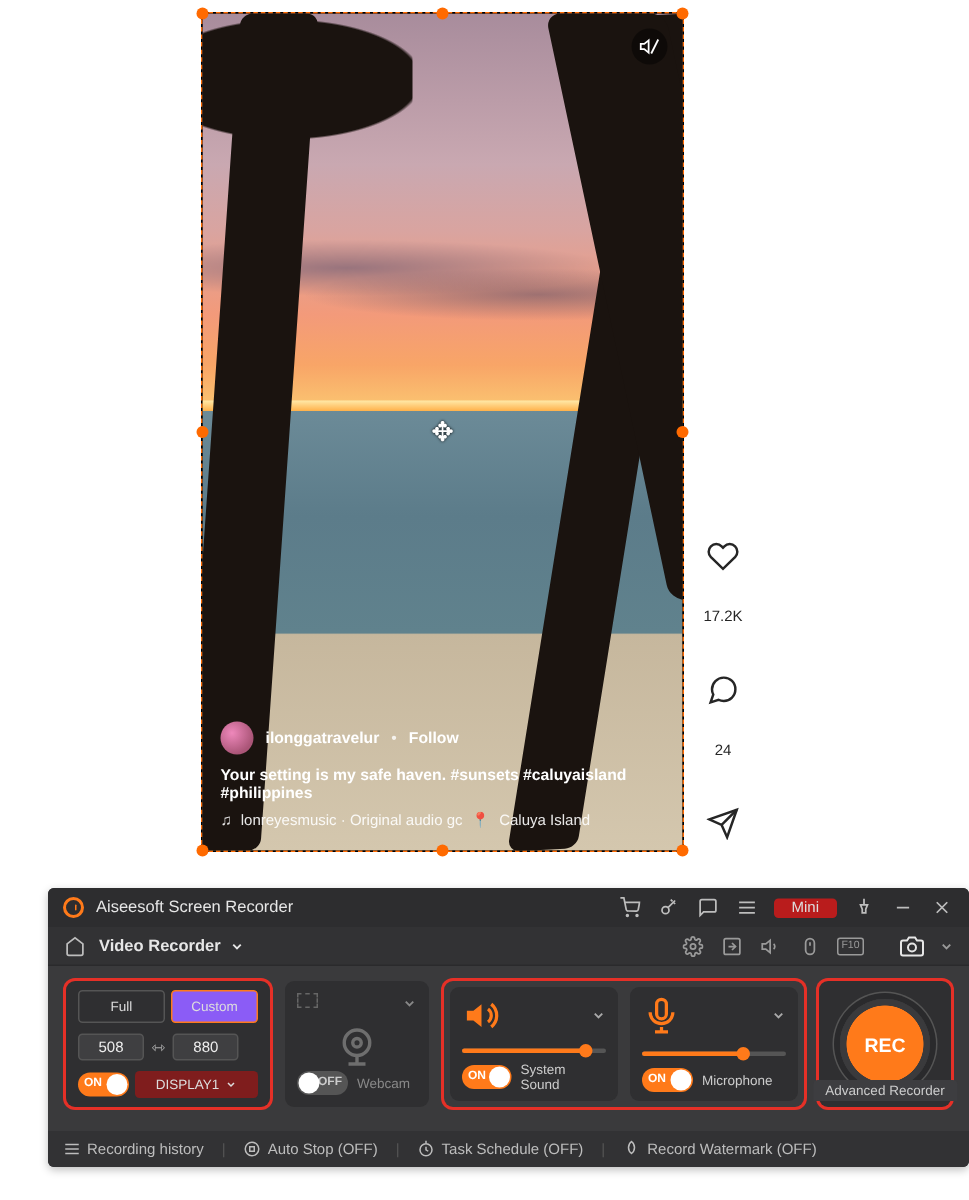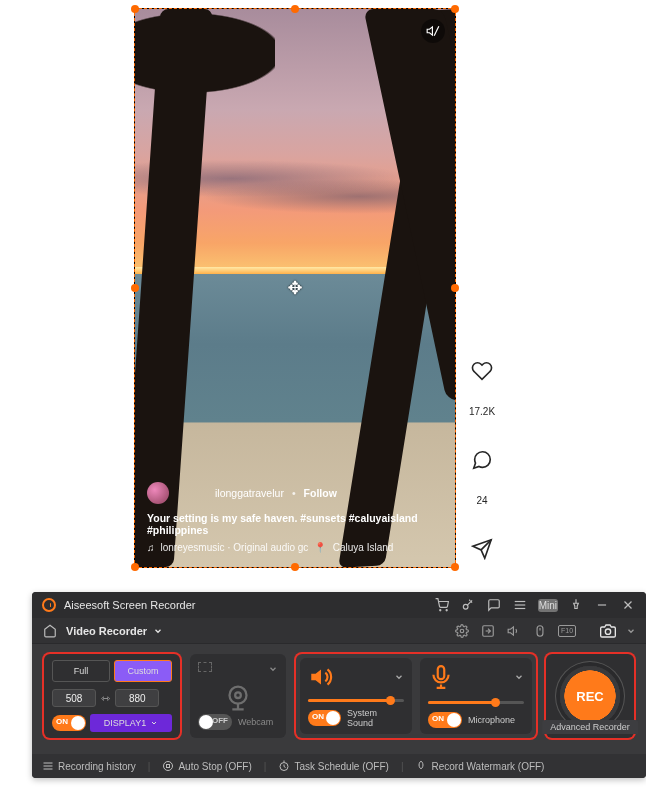--- a/index.html
+++ b/index.html
@@ -22,41 +22,41 @@
   .p2 { top: 0; right: 26px; width: 46px; height: 100%; transform: skewX(-12deg) rotate(-3deg); border-radius: 8px; }
   .p3 { top: 0; right: -30px; width: 80px; height: 70%; transform: skewX(12deg); border-radius: 10px; }
 
   .mute-badge { position: absolute; top: 10px; right: 10px; width: 24px; height: 24px; border-radius: 50%; background: rgba(0,0,0,.45); display: flex; align-items: center; justify-content: center; color: #fff; }
   .move-cursor { position: absolute; left: 50%; top: 50%; transform: translate(-50%,-50%); color: #fff; font-size: 18px; text-shadow: 0 0 2px #000; }
 
   .caption { position: absolute; left: 0; right: 0; top: 218px; text-align: center; color: #fff; font-size: 11px; font-weight: 600; line-height: 1.45; text-shadow: 0 1px 2px rgba(0,0,0,.5); }
   .meta { position: absolute; left: 12px; right: 12px; bottom: 14px; color: #fff; font-size: 10.5px; }
   .meta-row1 { display: flex; align-items: center; gap: 8px; margin-bottom: 8px; }
   .avatar { width: 22px; height: 22px; border-radius: 50%; background: radial-gradient(circle at 35% 35%, #e8b, #a57 70%); }
-  .username { font-weight: 400; margin-left: 38px; }
+  .username { font-weight: 700; }
   .dotsep { opacity: .8; }
   .follow { font-weight: 600; }
   .meta-desc { font-weight: 600; margin-bottom: 6px; }
   .meta-audio { display: flex; align-items: center; gap: 6px; font-size: 10px; opacity: .9; }
 
   
   .social { position: absolute; left: 464px; top: 360px; width: 36px; display: flex; flex-direction: column; align-items: center; gap: 32px; color: #262626; }
   .ic { width: 22px; height: 22px; display: flex; align-items: center; justify-content: center; cursor: pointer; }
   .count { font-size: 10px; color: #262626; margin-top: -8px; }
   .dots { letter-spacing: 2px; font-weight: bold; }
   .thumb { width: 22px; height: 22px; border-radius: 4px; background: linear-gradient(#b08060,#5a3a2a); margin-top: 4px; }
 
   
   .panel { position: absolute; left: 32px; right: 0; top: 592px; height: 186px; background: #3a3a3c; color: #cfcfcf; border-radius: 4px; font-size: 11px; box-shadow: 0 2px 6px rgba(0,0,0,.25); }
   .titlebar { display: flex; align-items: center; height: 26px; padding: 0 10px; background: #2d2d2f; border-radius: 4px 4px 0 0; }
   .logo-dot { width: 14px; height: 14px; border: 2px solid #ff7a1a; border-radius: 50%; margin-right: 8px; position: relative; }
   .logo-dot::after { content: ""; position: absolute; inset: 3px 3px 3px 6px; background: #ff7a1a; border-radius: 1px; }
   .tb-title { color: #e6e6e6; text-align: right; }
   .tb-right { margin-left: auto; display: flex; align-items: center; gap: 10px; color: #bdbdbd; }
-  .mini { background: #737373; padding: 1px 1px; border-radius: 3px; font-size: 10px; color: #ddd; }
+  .mini { background: #b91c1c; padding: 1px 12px; border-radius: 3px; font-size: 10px; color: #ddd; }
   .tb-ic { cursor: pointer; width: 16px; height: 16px; display: flex; align-items: center; justify-content: center; }
 
   .modebar { display: flex; align-items: center; height: 26px; padding: 0 10px; background: #323234; border-bottom: 1px solid #2a2a2c; }
   .home-ic { margin-right: 8px; cursor: pointer; }
   .mode-select { display: flex; align-items: center; gap: 6px; cursor: pointer; color: #e6e6e6; font-weight: 600; }
   .mode-right { margin-left: auto; display: flex; align-items: center; gap: 10px; color: #9a9a9a; }
   .camera-ic { margin-left: 14px; color: #e6e6e6; }
 
   .controls { position: relative; height: 104px; padding: 10px 12px; display: flex; gap: 10px; align-items: stretch; }
   .card { background: #2f2f31; border-radius: 6px; padding: 6px 8px; position: relative; display: flex; flex-direction: column; justify-content: space-between; }
@@ -69,21 +69,21 @@
   .dims { display: flex; align-items: center; gap: 5px; margin: 6px 0; }
   .dim-in { width: 44px; height: 18px; background: #3f3f41; border: 1px solid #555; color: #eee; font-size: 10px; text-align: center; border-radius: 3px; }
   .link-ic { color: #aaa; cursor: pointer; }
   .area-bot { display: flex; align-items: center; gap: 4px; }
   .toggle { width: 34px; height: 16px; border-radius: 8px; background: #ff7a1a; position: relative; cursor: pointer; }
   .toggle .knob { position: absolute; right: 1px; top: 1px; width: 14px; height: 14px; background: #fff; border-radius: 50%; }
   .toggle .lab { position: absolute; left: 4px; top: 2px; font-size: 8px; font-weight: 700; color: #fff; }
   .toggle.off { background: #555; }
   .toggle.off .knob { right: auto; left: 1px; }
   .toggle.off .lab { left: auto; right: 4px; color: #ccc; }
-  .disp { flex: 1; height: 18px; background: #6d28d9; border-radius: 3px; display: flex; align-items: center; justify-content: center; gap: 4px; font-size: 9px; color: #ddd; cursor: pointer; }
+  .disp { flex: 1; height: 18px; background: #7f1d1d; border-radius: 3px; display: flex; align-items: center; justify-content: center; gap: 4px; font-size: 9px; color: #ddd; cursor: pointer; }
 
   .webcam-card { width: 96px; align-items: center; justify-content: center; }
   .wc-ic { color: #6e6e6e; margin-top: 4px; }
   .wc-chev { position: absolute; top: 10px; right: 8px; color: #888; cursor: pointer; }
   .wc-ss { position: absolute; top: 8px; left: 8px; width: 14px; height: 10px; border: 1px dashed #666; }
   .wc-bot { position: absolute; bottom: 8px; left: 8px; right: 8px; display: flex; align-items: center; gap: 6px; }
   .wc-lab { font-size: 9px; color: #888; }
 
   .snd-card { width: 112px; }
   .snd-top { display: flex; align-items: center; justify-content: space-between; }

